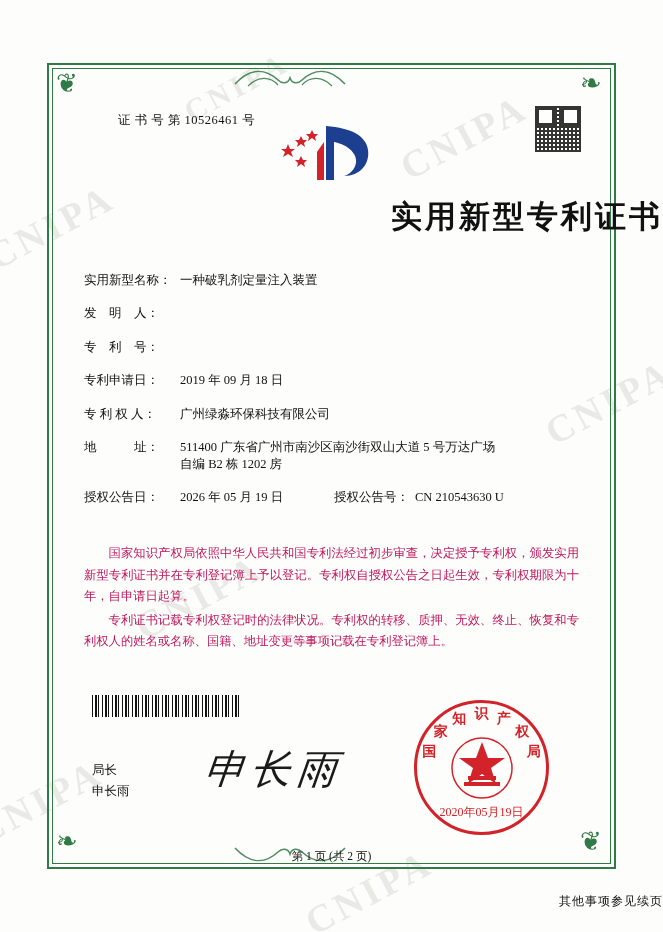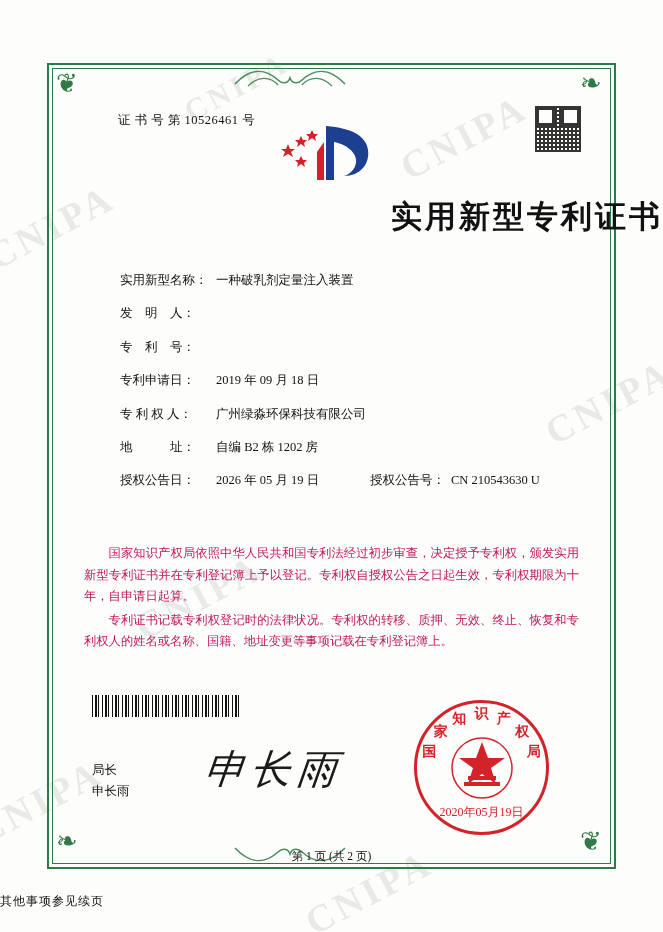--- a/index.html
+++ b/index.html
@@ -153,21 +153,20 @@
     width: 500px;
     font-size: 12.5px;
     color: #111;
     font-family: "Liberation Serif", serif;
   }
   .field-row {
     display: flex;
     align-items: flex-start;
     margin-bottom: 16.5px;
     line-height: 1.35;
-    margin-left: 36px;
   }
   .field-label {
     width: 96px;
     flex: 0 0 96px;
     letter-spacing: 0px;
     white-space: pre;
   }
   .field-value {
     flex: 1;
   }
@@ -276,21 +275,21 @@
     text-align: center;
     font-size: 11.5px;
     color: #111;
     font-family: "Liberation Serif", serif;
     z-index: 6;
   }
 
   .footer-note {
     position: absolute;
     left: 0; right: 0; top: 893px;
-    text-align: left;
+    text-align: right;
     font-size: 12px;
     color: #111;
     letter-spacing: 1px;
     font-family: "Liberation Serif", serif;
     z-index: 6;
   }
 </style>
 </head>
 <body>
 
@@ -362,20 +361,21 @@
       </div>
 
       <div class="field-row">
         <div class="field-label">专 利 权 人：</div>
         <div class="field-value">广州绿淼环保科技有限公司</div>
       </div>
 
       <div class="field-row">
         <div class="field-label">地　　　址：</div>
         <div class="field-value">
+          <span>511400 广东省广州市南沙区南沙街双山大道 5 号万达广场</span>
           <span class="sub">自编 B2 栋 1202 房</span>
         </div>
       </div>
 
       <div class="field-row">
         <div class="row-two">
           <div class="left">
             <div class="field-label">授权公告日：</div>
             <div>2026 年 05 月 19 日</div>
           </div>

